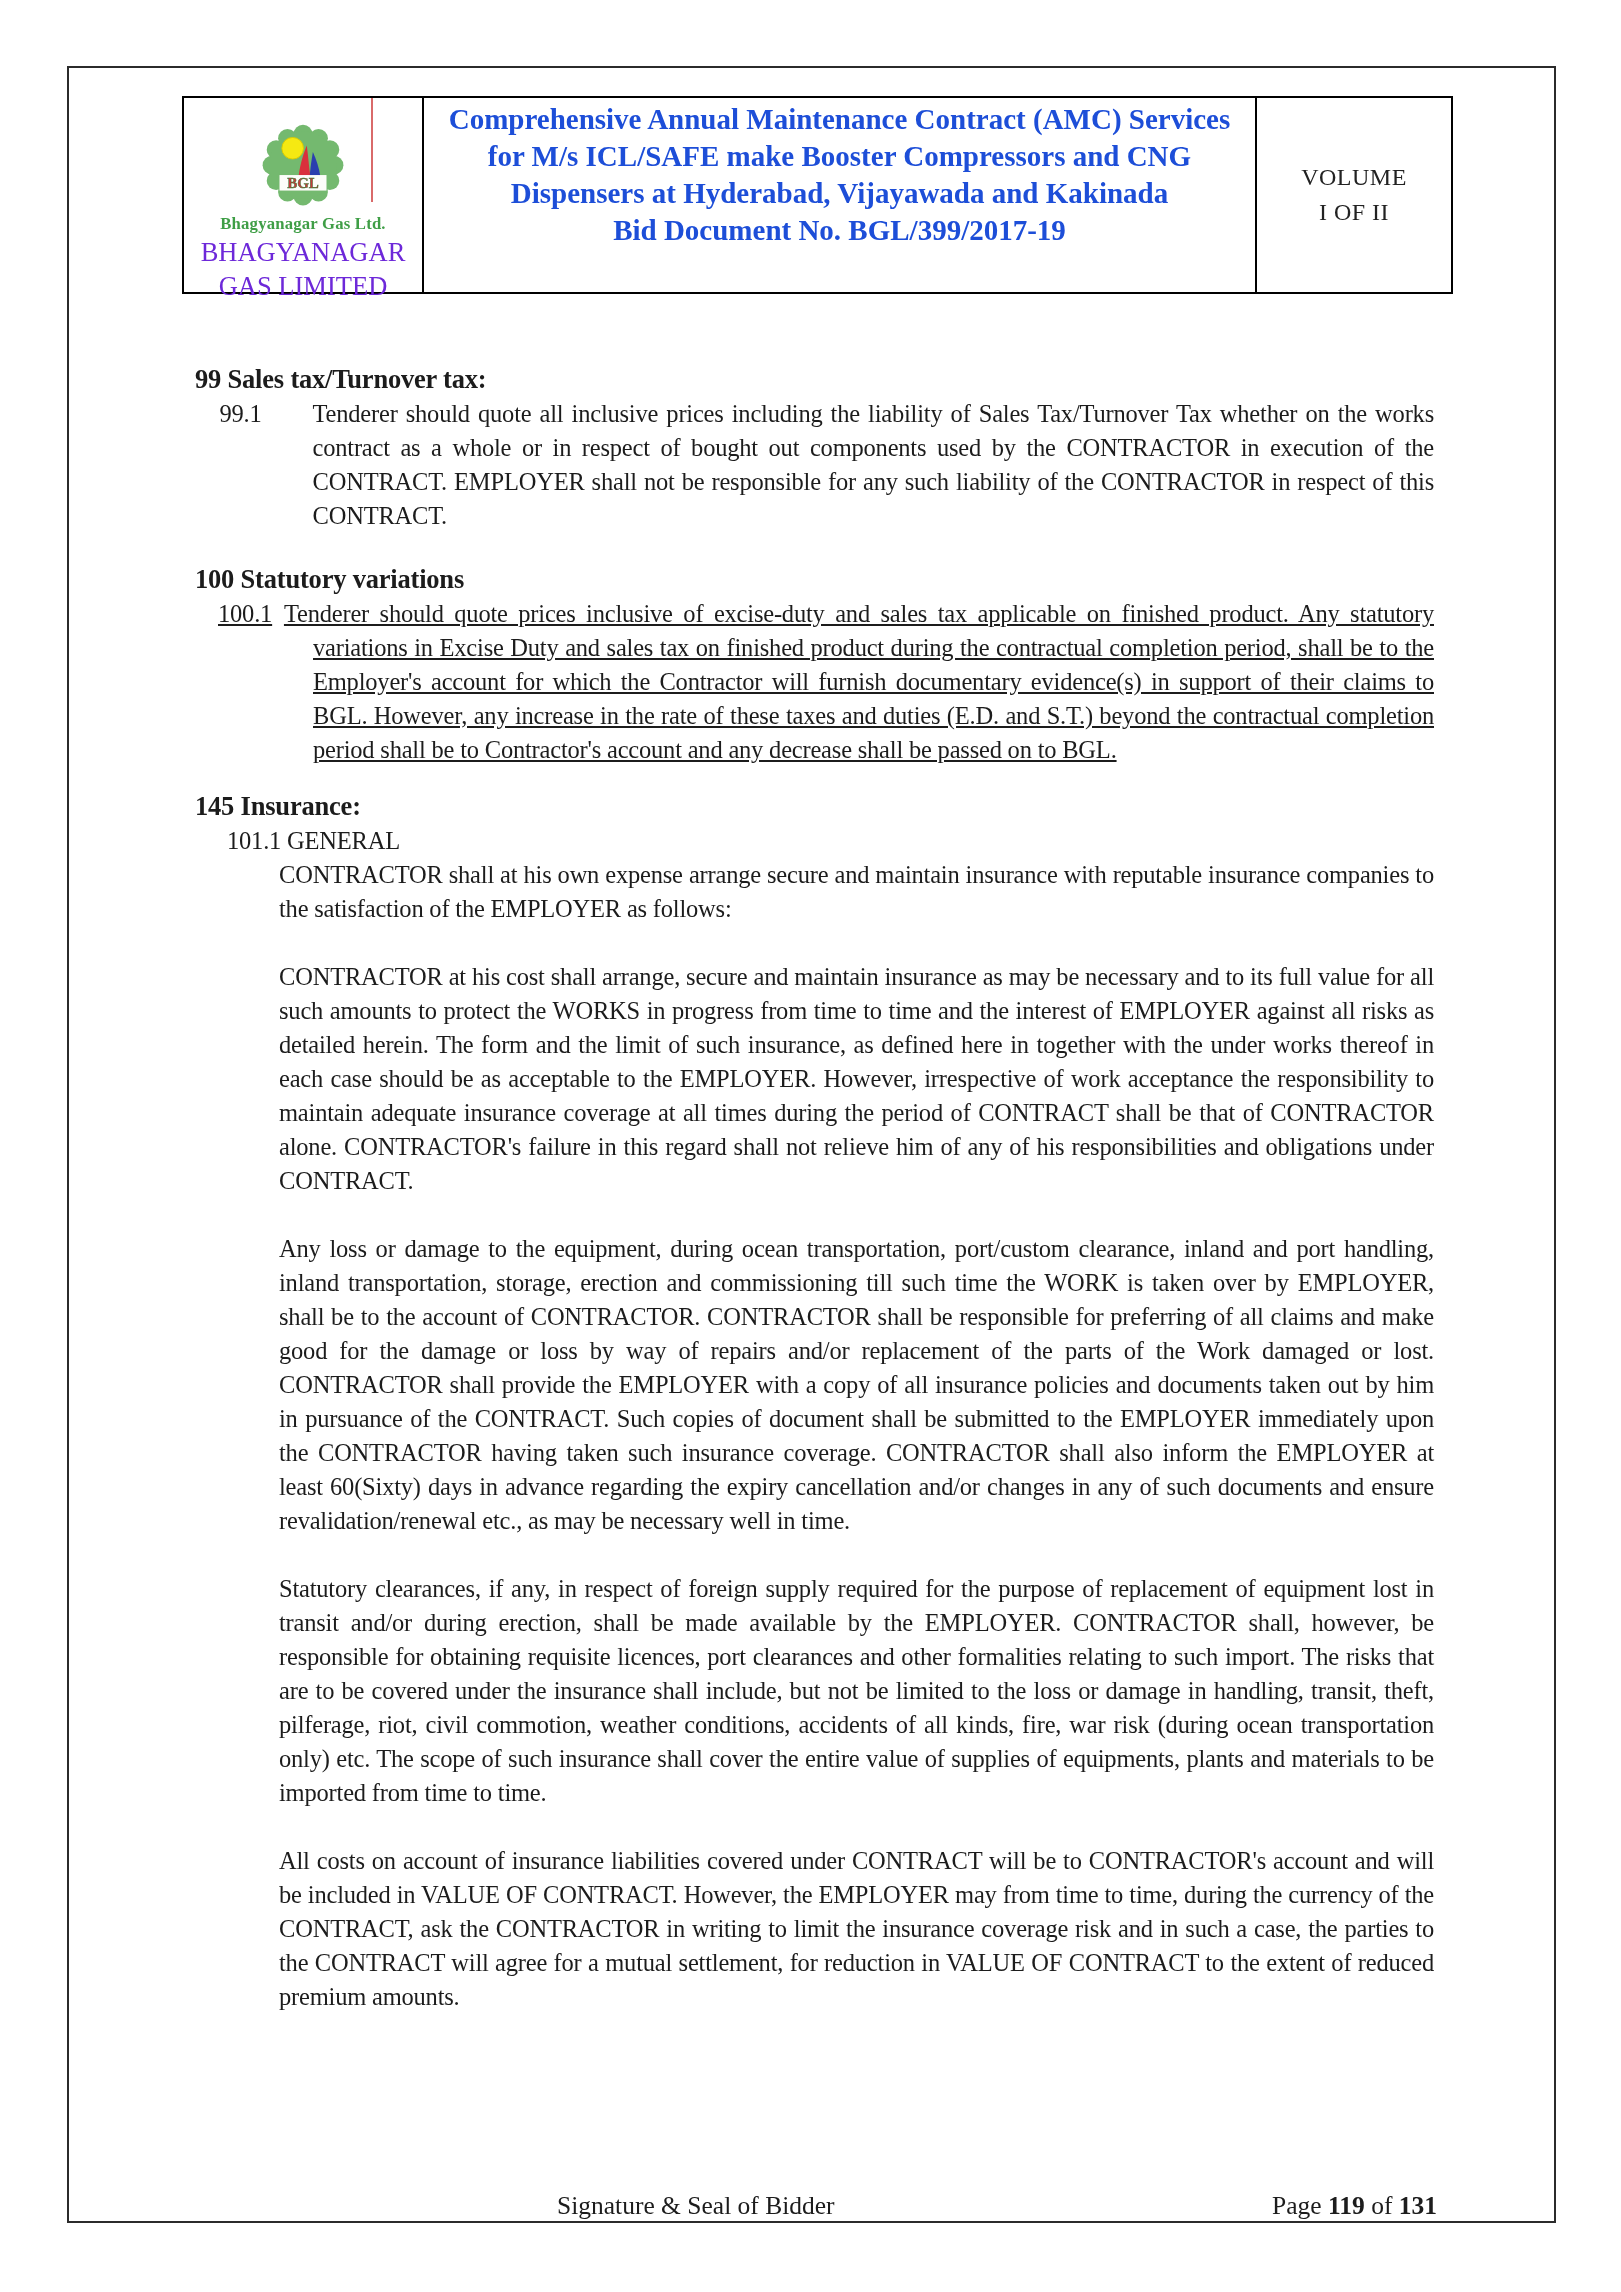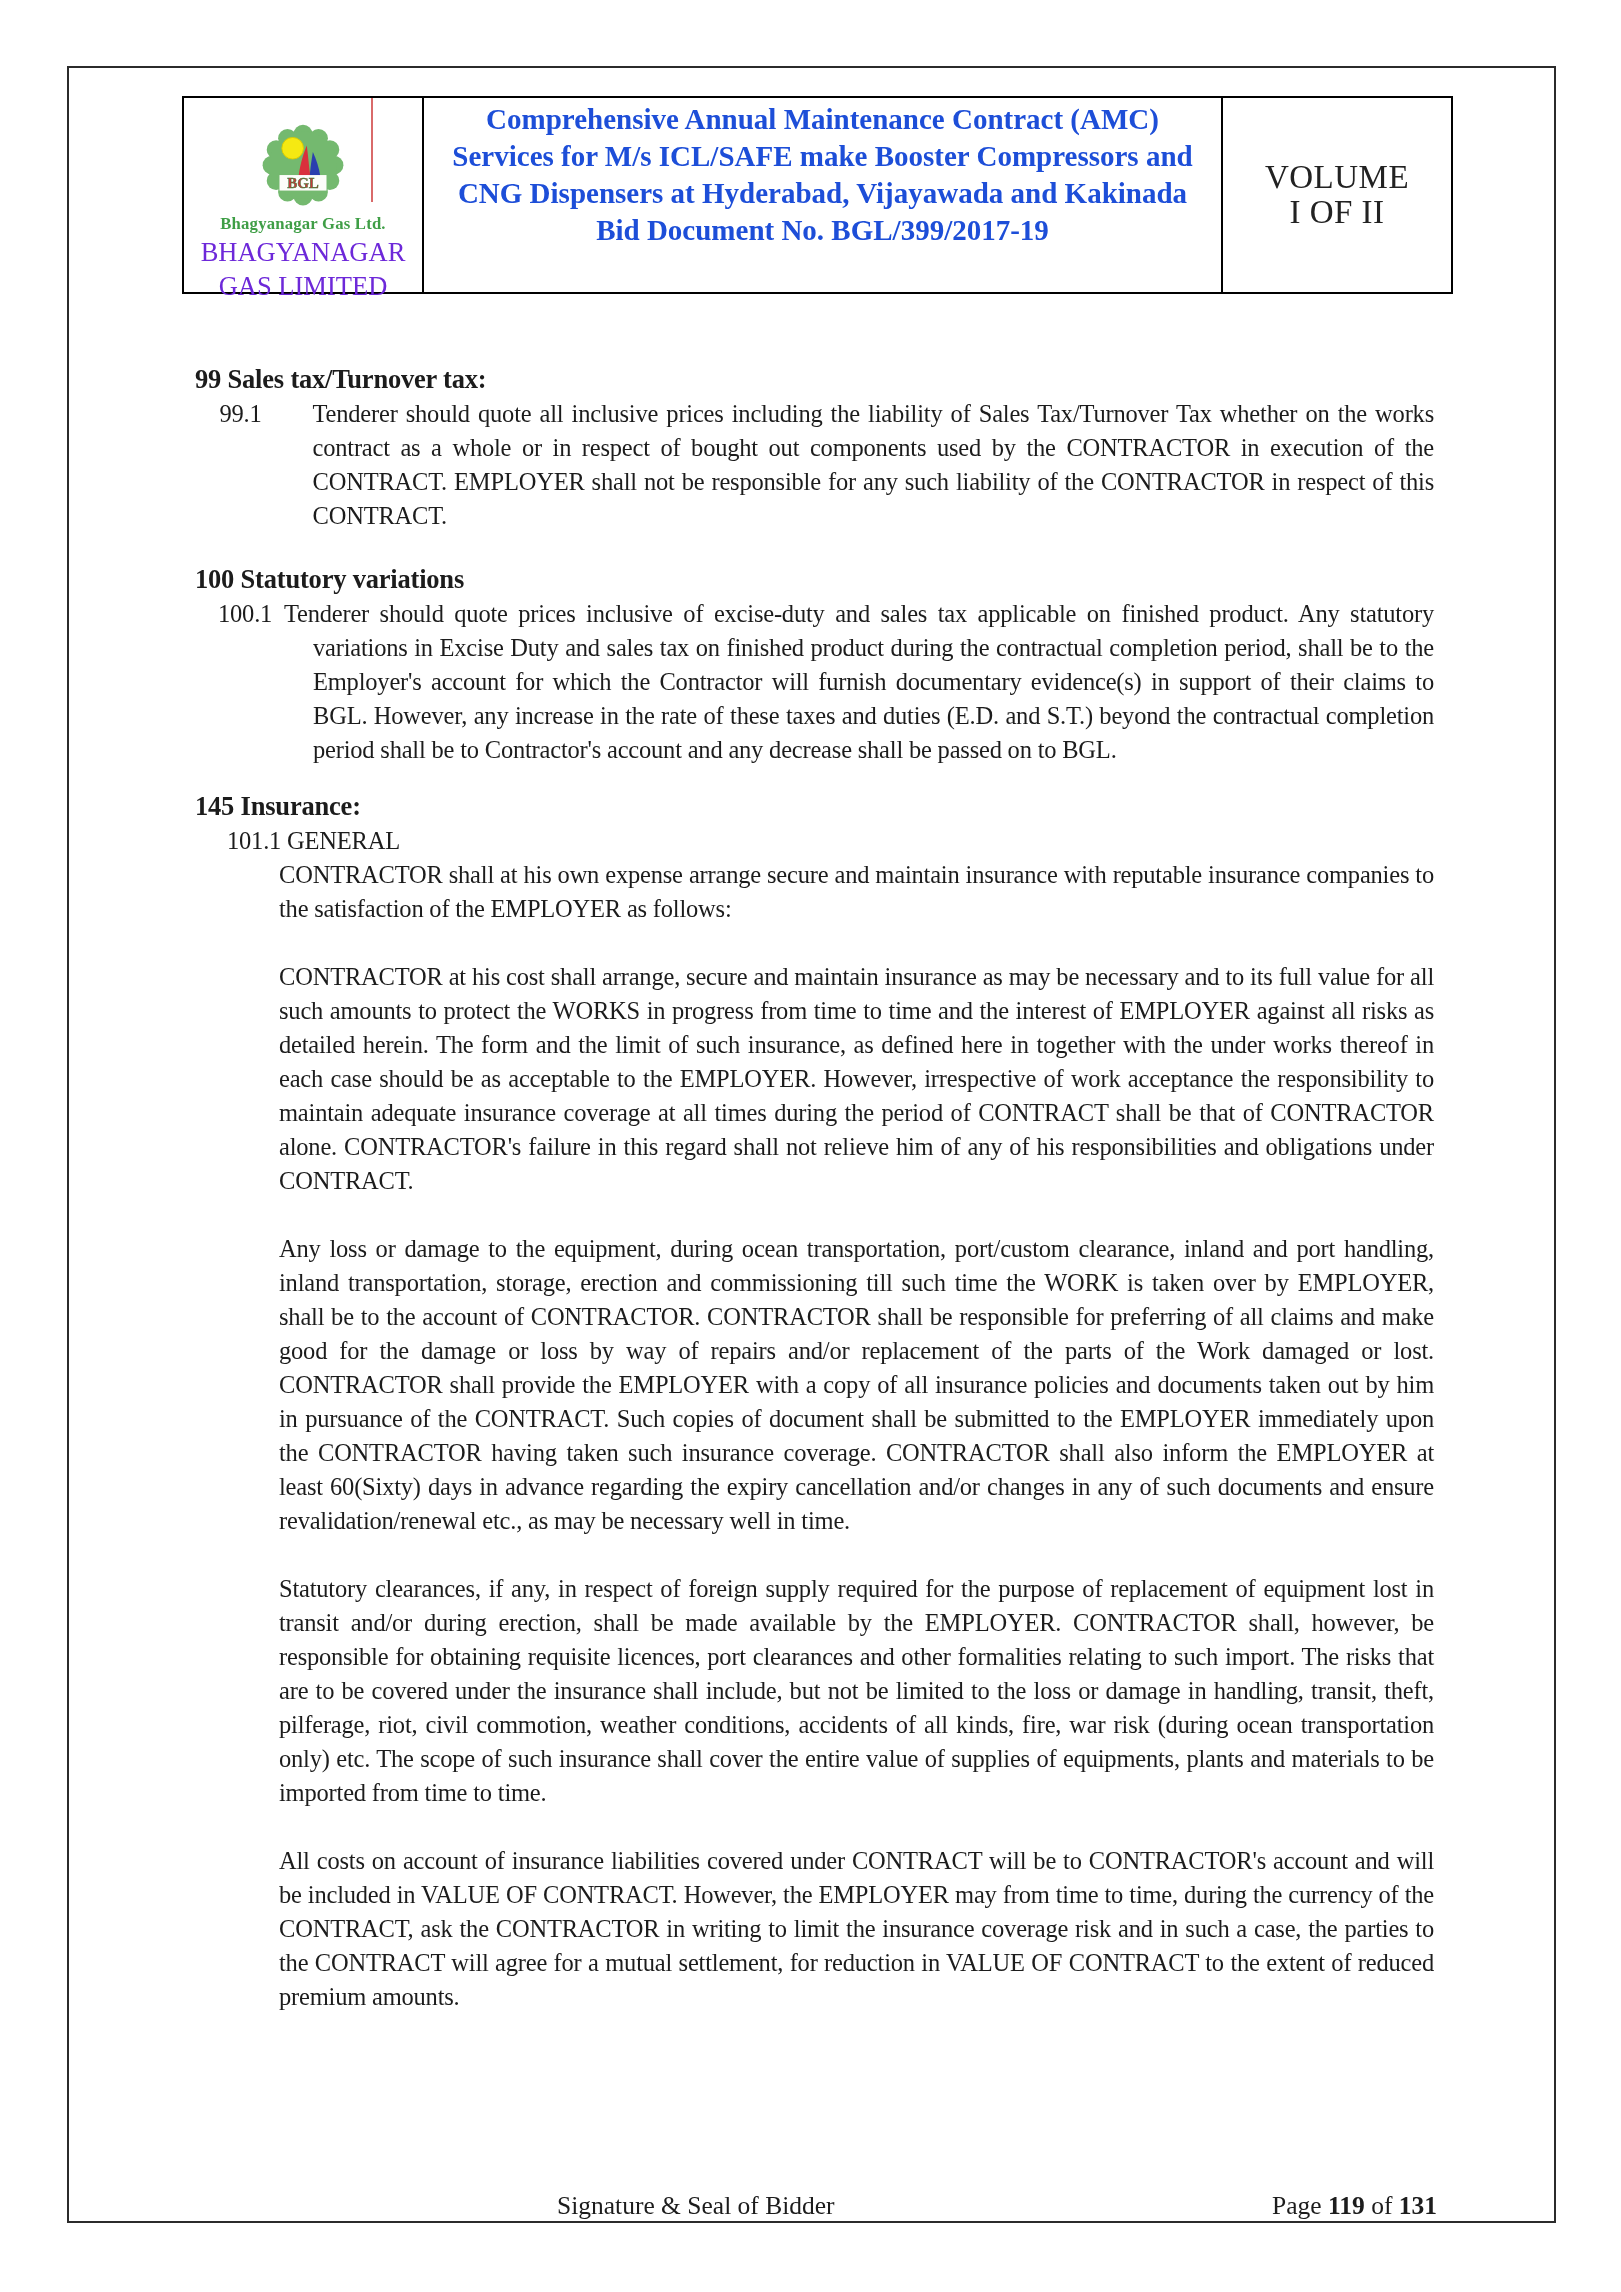--- a/index.html
+++ b/index.html
@@ -74,27 +74,27 @@
     text-align: center;
     padding: 2.9px 11.8px 0 11.8px;
   }
   .doc-title, .bid-no {
     font-weight: bold;
     font-size: 29px;
     line-height: 37px;
     color: #1d4ed8;
   }
   .volume-cell {
-    width: 228px;
+    width: 194px;
     flex: none;
     display: flex;
     flex-direction: column;
     align-items: center;
     justify-content: center;
-    font-size: 33px;
+    font-size: 24px;
     line-height: 35px;
     letter-spacing: 0.5px;
     color: #222;
   }
   .volume-cell span { display: block; }
   
   .content {
     position: absolute;
     left: 126px;
     right: 120px;
@@ -116,20 +116,21 @@
     display: flex;
     margin-left: 24.5px;
   }
   .clause99 .num { width: 93px; flex: none; }
   .clause99 .txt { flex: 1; text-align: justify; }
   .clause100 {
     margin: 0;
     padding-left: 118px;
     text-indent: -95px;
     text-align: justify;
+    text-decoration: underline;
   }
   .clause100 .num { margin-right: 11.8px; }
   .sub101 { margin-left: 32px; }
   .para {
     margin: 34px 0 0 84px;
     text-align: justify;
   }
   .para.first { margin-top: 0; }
   
   .footer-sig {

